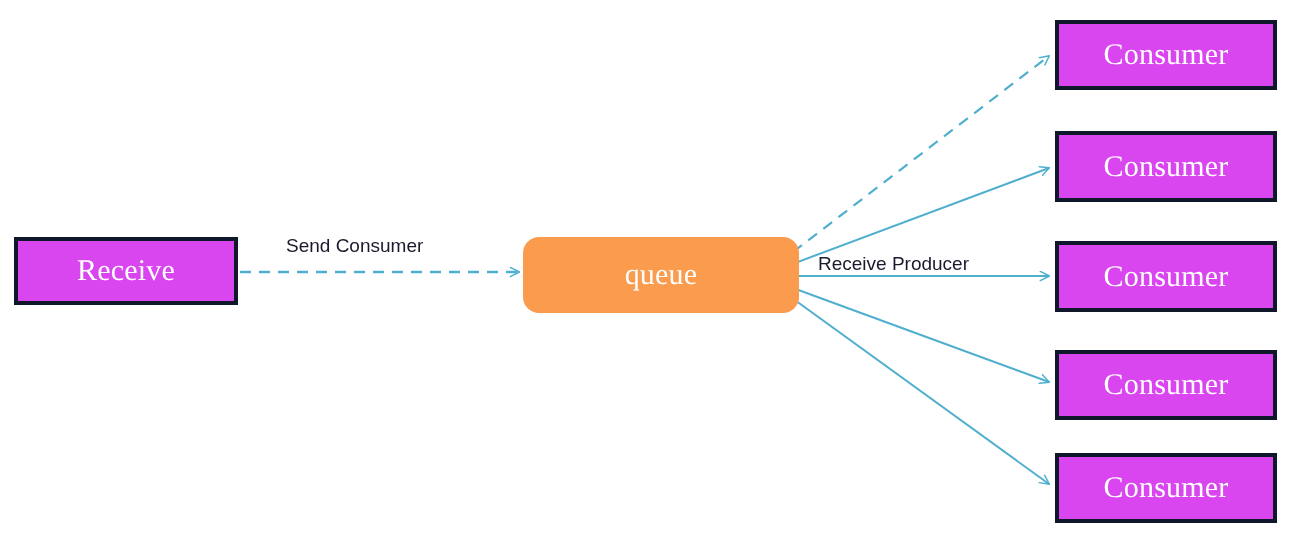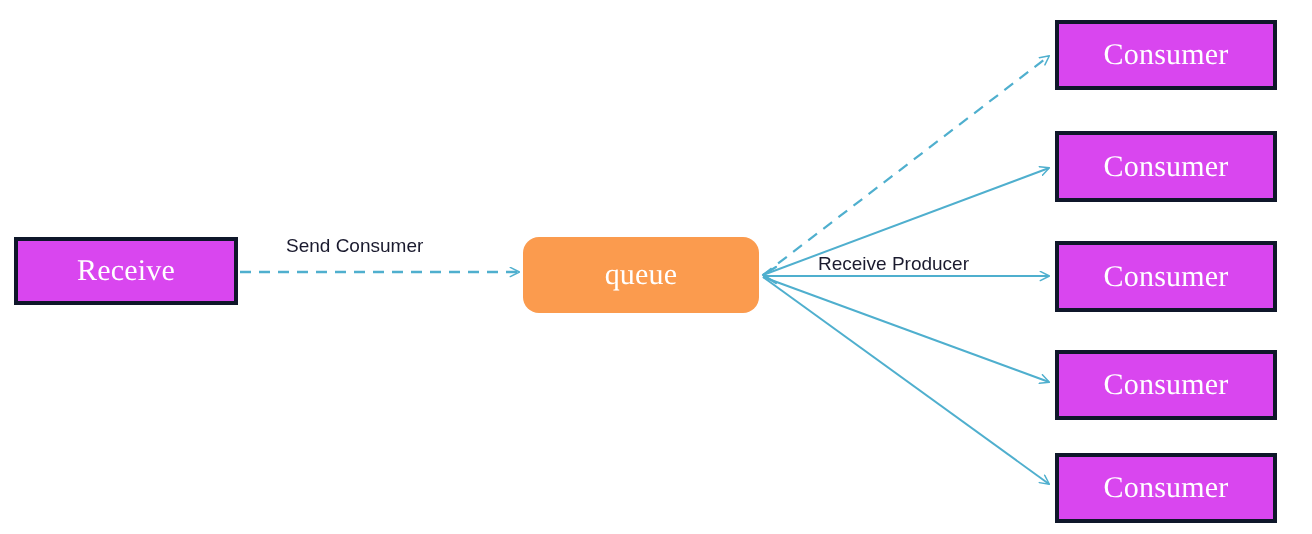--- a/index.html
+++ b/index.html
@@ -99,21 +99,21 @@
 
     <line x1="763" y1="277" x2="1049" y2="382" stroke="#4FAFCE" stroke-width="2.0" marker-end="url(#arrow-open)"></line>
 
     <line x1="763" y1="277" x2="1049" y2="484" stroke="#4FAFCE" stroke-width="2.0" marker-end="url(#arrow-open)"></line>
   </svg>
 
   <div class="node node-rect" style="left:14px; top:237px; width:224px; height:68px;">
     <span>Receive</span>
   </div>
 
-  <div class="node node-rounded" style="left:523px; top:237px; width:236px; height:76px;">
+  <div class="node node-rounded" style="left:523px; top:237px; width:276px; height:76px;">
     <span>queue</span>
   </div>
 
   <div class="node node-rect" style="left:1055px; top:20px; width:222px; height:70px;">
     <span>Consumer</span>
   </div>
 
   <div class="node node-rect" style="left:1055px; top:131px; width:222px; height:71px;">
     <span>Consumer</span>
   </div>

